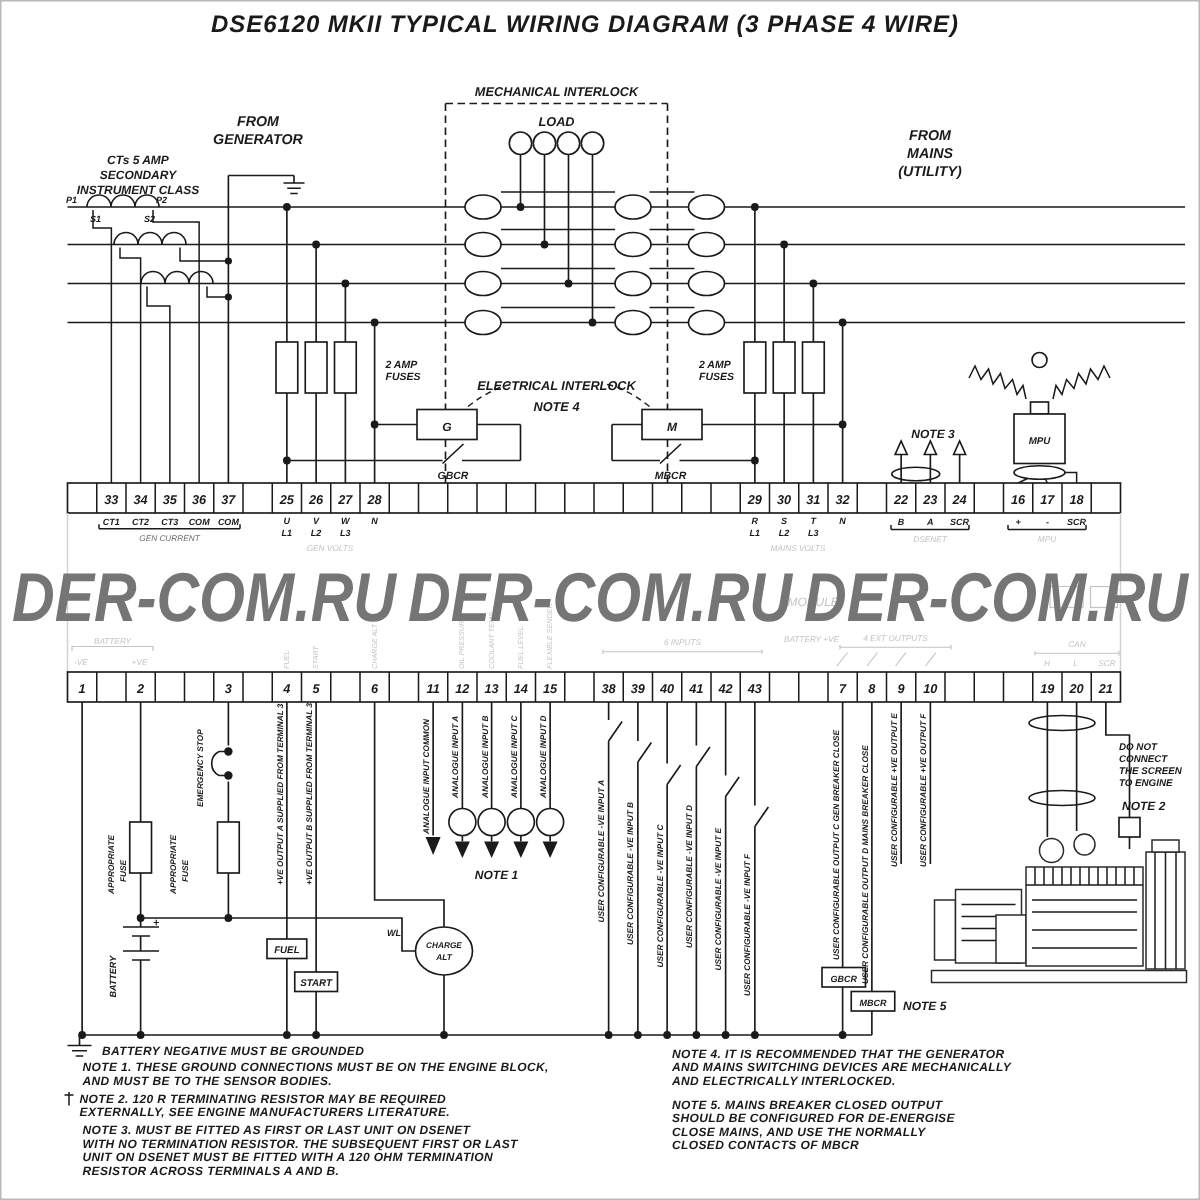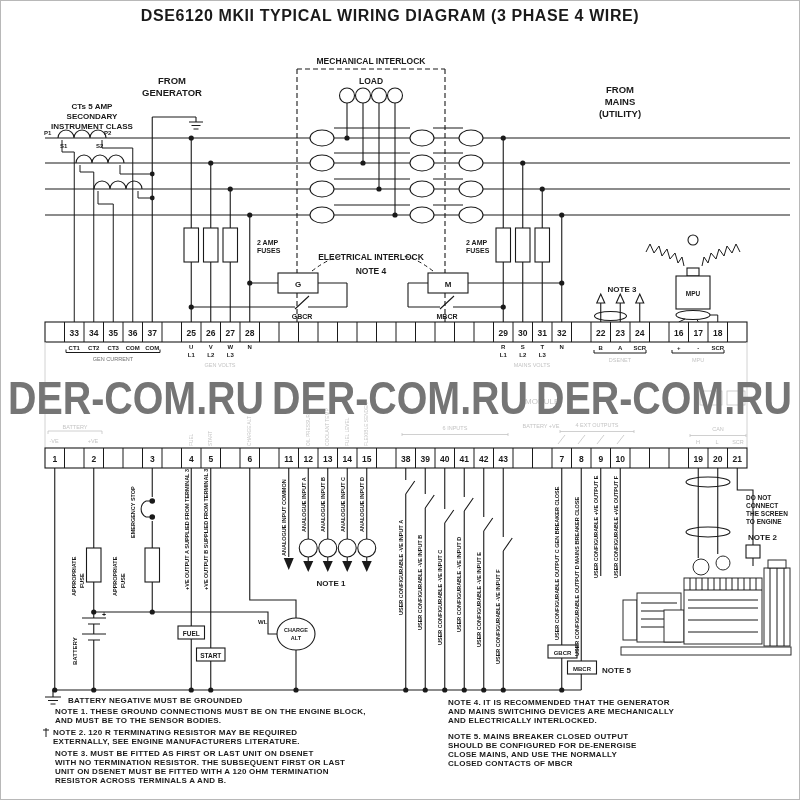--- a/index.html
+++ b/index.html
@@ -1,17 +1,17 @@
 <!DOCTYPE html>
 <html><head>
 <meta charset="utf-8">
 <style>
   html,body{margin:0;padding:0;background:#fff;}
   #page{position:relative;width:800px;height:800px;background:#fff;overflow:hidden;
-        font-family:"Liberation Sans",sans-serif;}
+        font-family:"Liberation Sans",sans-serif;font-style:italic;}
   svg text{font-family:"Liberation Sans",sans-serif;fill:#1a1a1a;}
   .b{font-weight:bold}
   .mid{text-anchor:middle}
   .s48{font-size:4.8px}.s55{font-size:5.5px}.s6{font-size:6px}.s65{font-size:6.5px}
   .s7{font-size:7px}.s8{font-size:8px}.s85{font-size:8.5px}.s9{font-size:9.5px}
   .title{font-size:16px;font-weight:bold;letter-spacing:.6px}
   .note{font-size:8px;font-weight:bold;letter-spacing:.25px}
   .faint{fill:#c4c4c4}
   .sub{fill:#6f6f6f}
   .wm{fill:#757575;font-weight:bold;font-size:46px}

